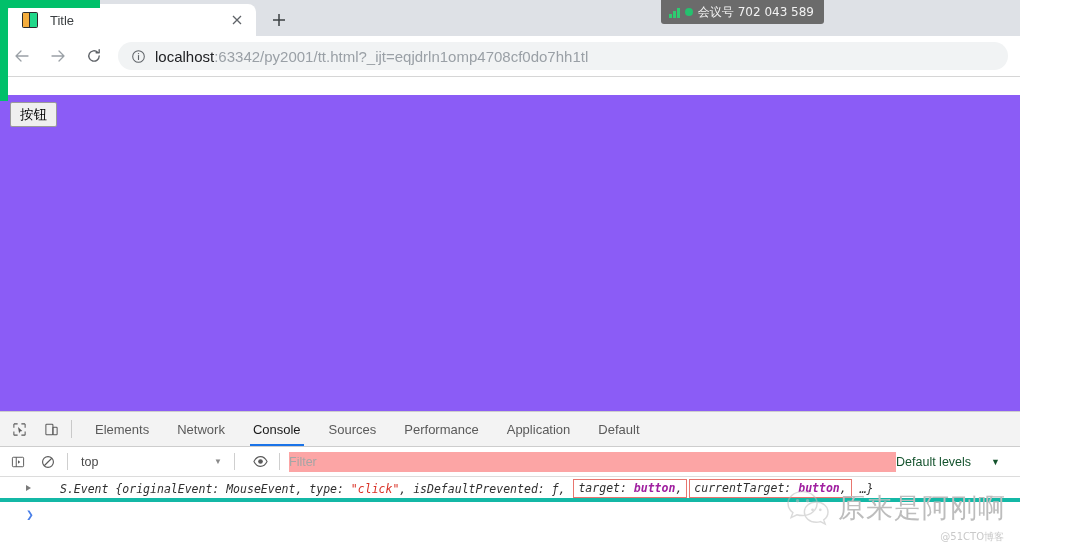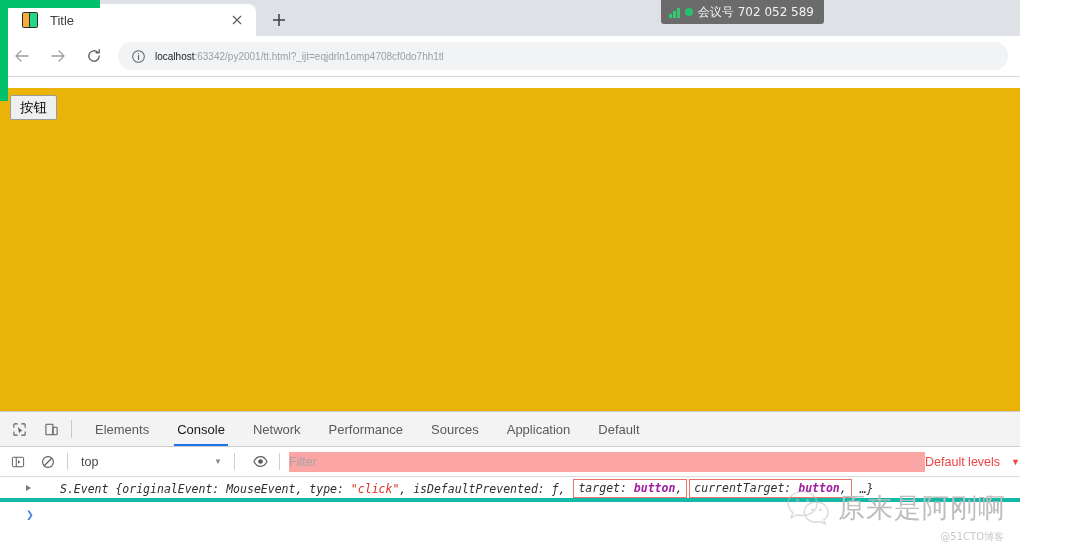--- a/index.html
+++ b/index.html
@@ -105,35 +105,35 @@
     background: #f1f3f4;
     border-radius: 14px;
     display: flex; align-items: center;
     padding: 0 12px;
   }
   .info-icon {
     width: 16px; height: 16px; flex: none; color: #5f6368;
     display: flex; align-items: center; justify-content: center;
   }
   .url-text {
-    margin-left: 9px; font-size: 10px; color: #9aa0a6;
+    margin-left: 9px; font-size: 15px; color: #9aa0a6;
     white-space: nowrap; overflow: hidden;
     font-family: "Liberation Sans", sans-serif;
   }
   .url-text .host { color: #202124; }
 
   .toolbar-sep {
     position: absolute; left: 0; right: 0; top: 76px; height: 1px;
     background: #d6d6d6;
   }
 
   
   .viewport {
-    position: absolute; left: 0; top: 88px; right: 0;
-    height: 334px; background: #eab308;
+    position: absolute; left: 0; top: 95px; right: 0;
+    height: 334px; background: #8b5cf6;
   }
   .page-button {
     position: absolute; left: 10px; top: 7px;
     padding: 3px 9px;
     font-size: 13.5px;
     font-family: "DejaVu Sans", "Liberation Sans", sans-serif;
     color: #000;
     background: #efefef;
     border: 1px solid #9a9a9a;
     border-radius: 2px;
@@ -194,22 +194,22 @@
   }
   .ct-select .caret { font-size: 8px; color: #8a8a8a; }
   .ct-filter {
     flex: 1; height: 20px; margin-left: 2px;
     background: #fca5a5; border: none; outline: none;
     font-size: 12.5px; color: #333;
     font-family: "Liberation Sans", sans-serif;
   }
   .ct-filter::placeholder { color: #a5a5a5; }
   .ct-levels {
-    margin-right: 0; font-size: 12.5px; color: #ef4444;
-    cursor: pointer; display: flex; align-items: center; gap: 11px;
+    margin-right: 20px; font-size: 12.5px; color: #14532d;
+    cursor: pointer; display: flex; align-items: center; gap: 20px;
     white-space: nowrap;
   }
   .ct-levels .caret { font-size: 9px; }
 
   
   .console-body { position: relative; background: #fff; }
   .console-row {
     position: relative; height: 25px;
     border-bottom: 4px solid #14b8a6;
     display: flex; align-items: flex-end;
@@ -290,21 +290,21 @@
     </div>
   </div>
 
   <div class="meeting-badge">
     <div class="sig-bars">
       <i></i>
         <i></i>
         <i></i>
     </div>
     <div class="green-dot"></div>
-    <div class="meeting-text">会议号 702 052 589</div>
+    <div class="meeting-text">会议号 702 043 589</div>
   </div>
 
   <div class="toolbar">
     <div class="nav-btn">
       <svg width="18" height="18" viewBox="0 0 18 18" aria-hidden="true">
         <path d="M15 9 H3 M8 4 L3 9 L8 14" stroke="currentColor" stroke-width="1.3" fill="none" stroke-linecap="round" stroke-linejoin="round"></path>
       </svg>
     </div>
     <div class="nav-btn">
       <svg width="18" height="18" viewBox="0 0 18 18" aria-hidden="true">
@@ -349,24 +349,24 @@
       </div>
       <div class="dt-icon-btn">
         <svg width="15" height="15" viewBox="0 0 16 16" aria-hidden="true">
           <rect x="2" y="2.5" width="7.5" height="11" rx="0.8" stroke="currentColor" stroke-width="1.1" fill="none"></rect>
           <rect x="9.5" y="5.5" width="4.5" height="8" rx="0.8" stroke="currentColor" stroke-width="1.1" fill="none"></rect>
         </svg>
       </div>
       <div class="dt-vsep"></div>
       <div class="dt-tabs">
         <div class="dt-tab">Elements</div>
+        <div class="dt-tab">Network</div>
         <div class="dt-tab active">Console</div>
-        <div class="dt-tab">Network</div>
+        <div class="dt-tab">Sources</div>
         <div class="dt-tab">Performance</div>
-        <div class="dt-tab">Sources</div>
         <div class="dt-tab">Application</div>
         <div class="dt-tab">Default</div>
       </div>
     </div>
 
     <div class="dt-console-toolbar">
       <div class="ct-icon">
         <svg width="14" height="14" viewBox="0 0 16 16" aria-hidden="true">
           <rect x="1.6" y="2.6" width="12.8" height="10.8" rx="1" stroke="currentColor" stroke-width="1.1" fill="none"></rect>
           <path d="M6 2.6 V13.4" stroke="currentColor" stroke-width="1.1"></path>

